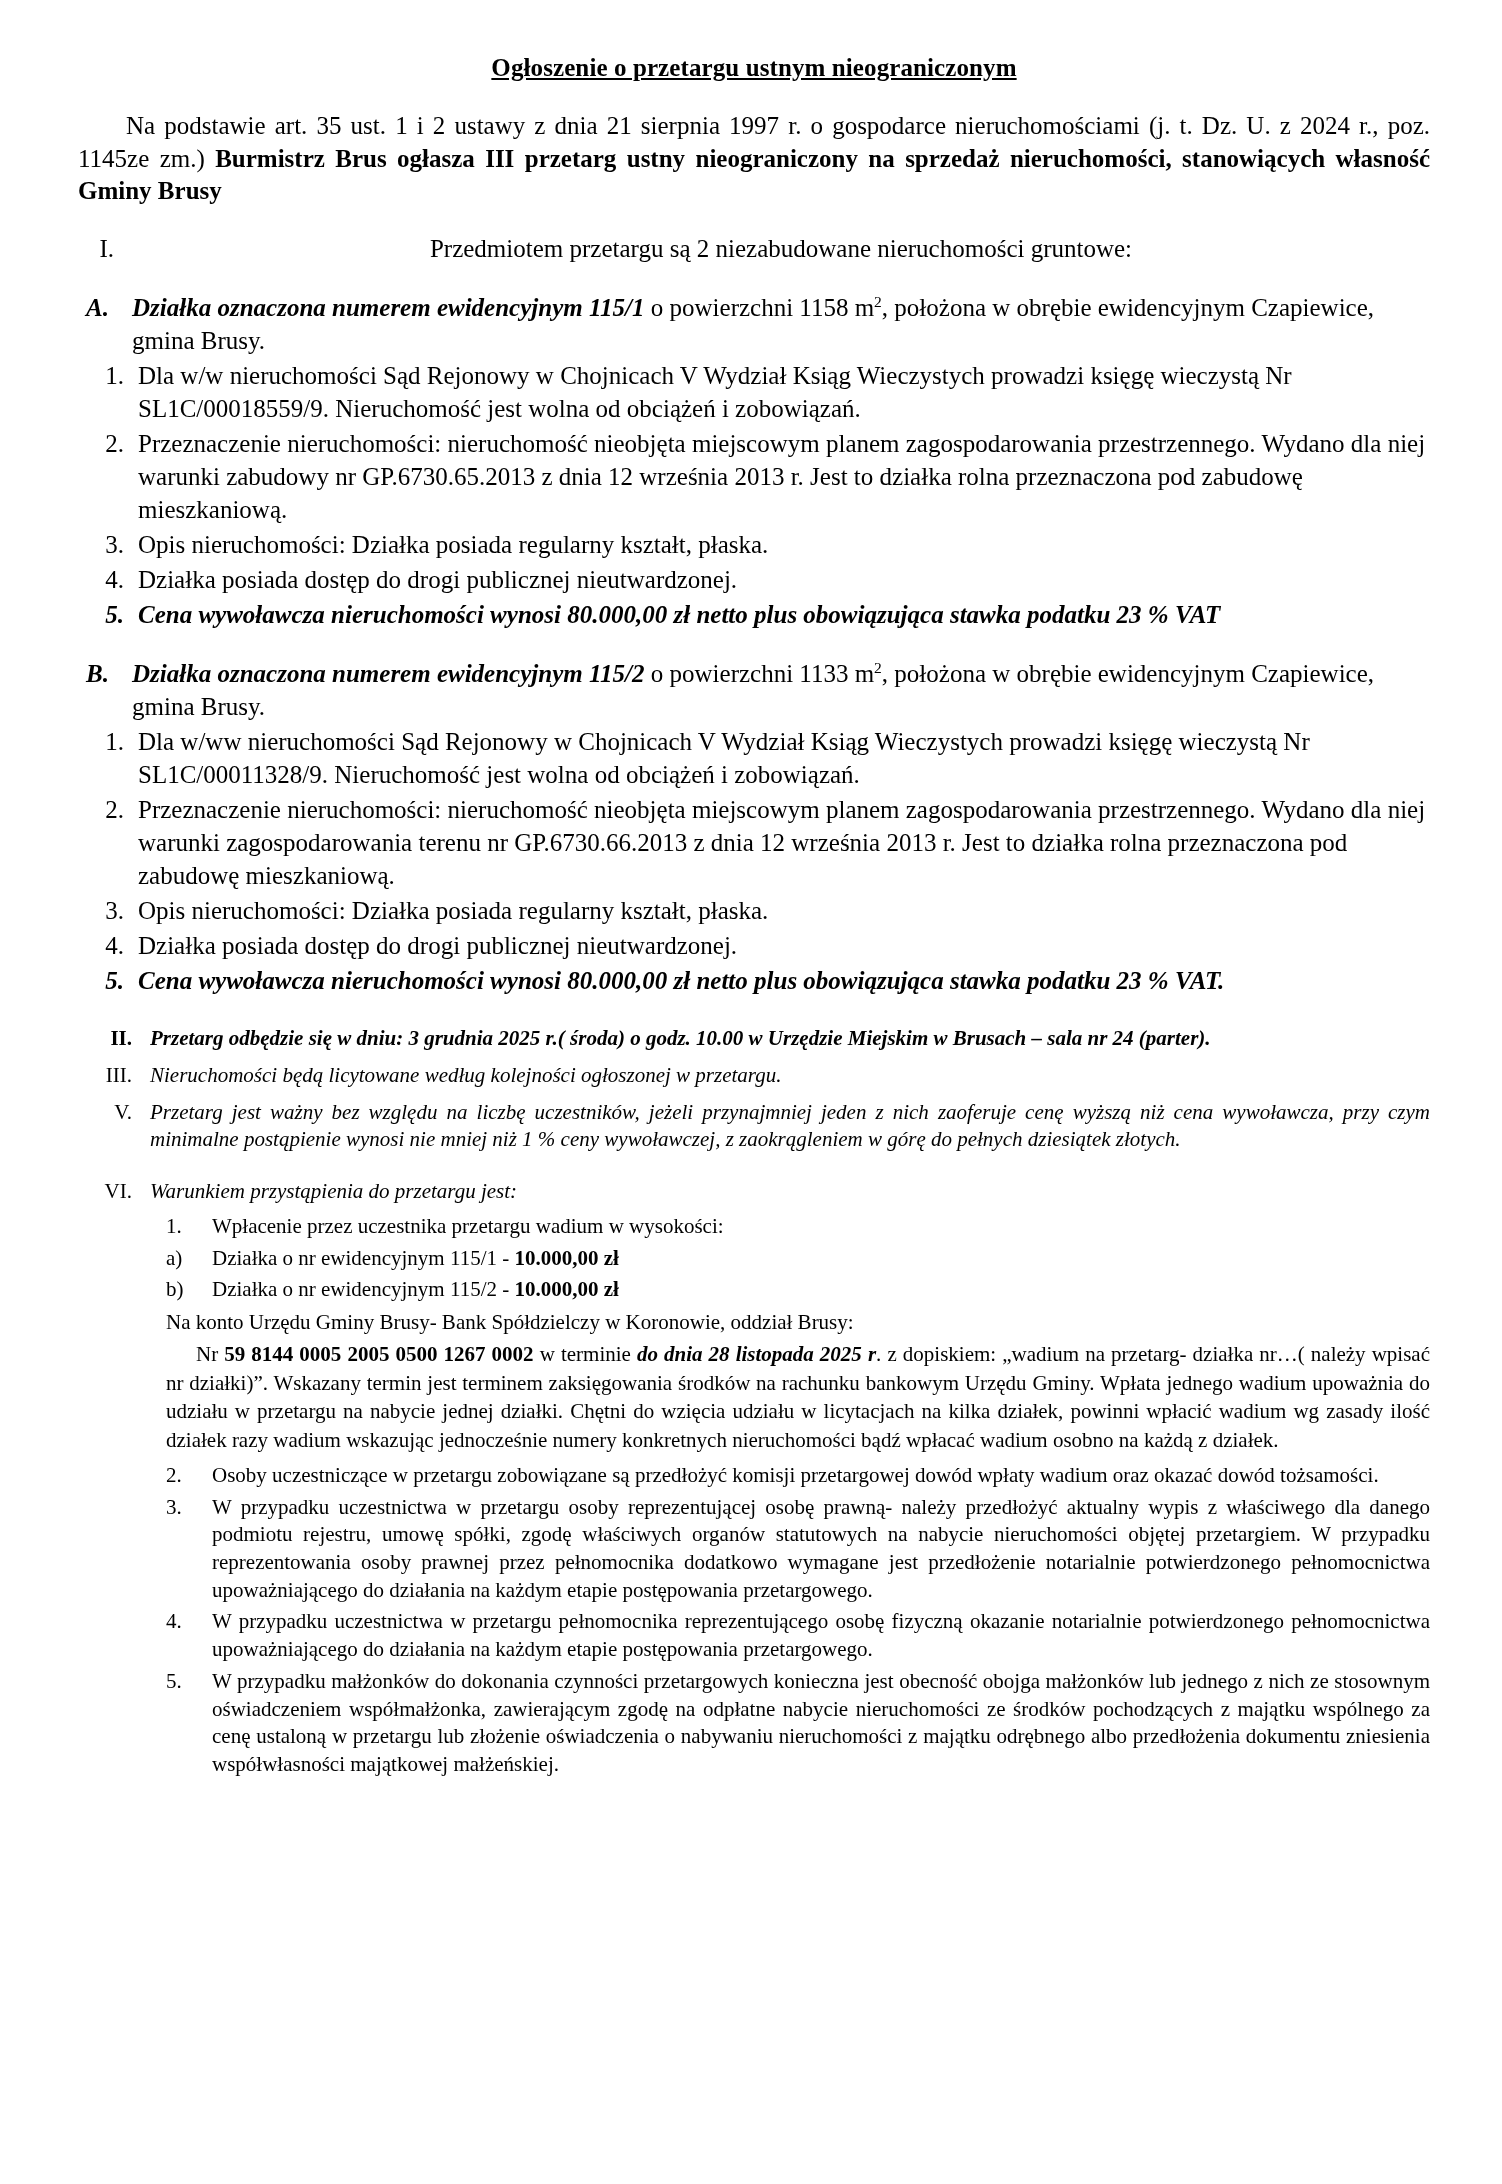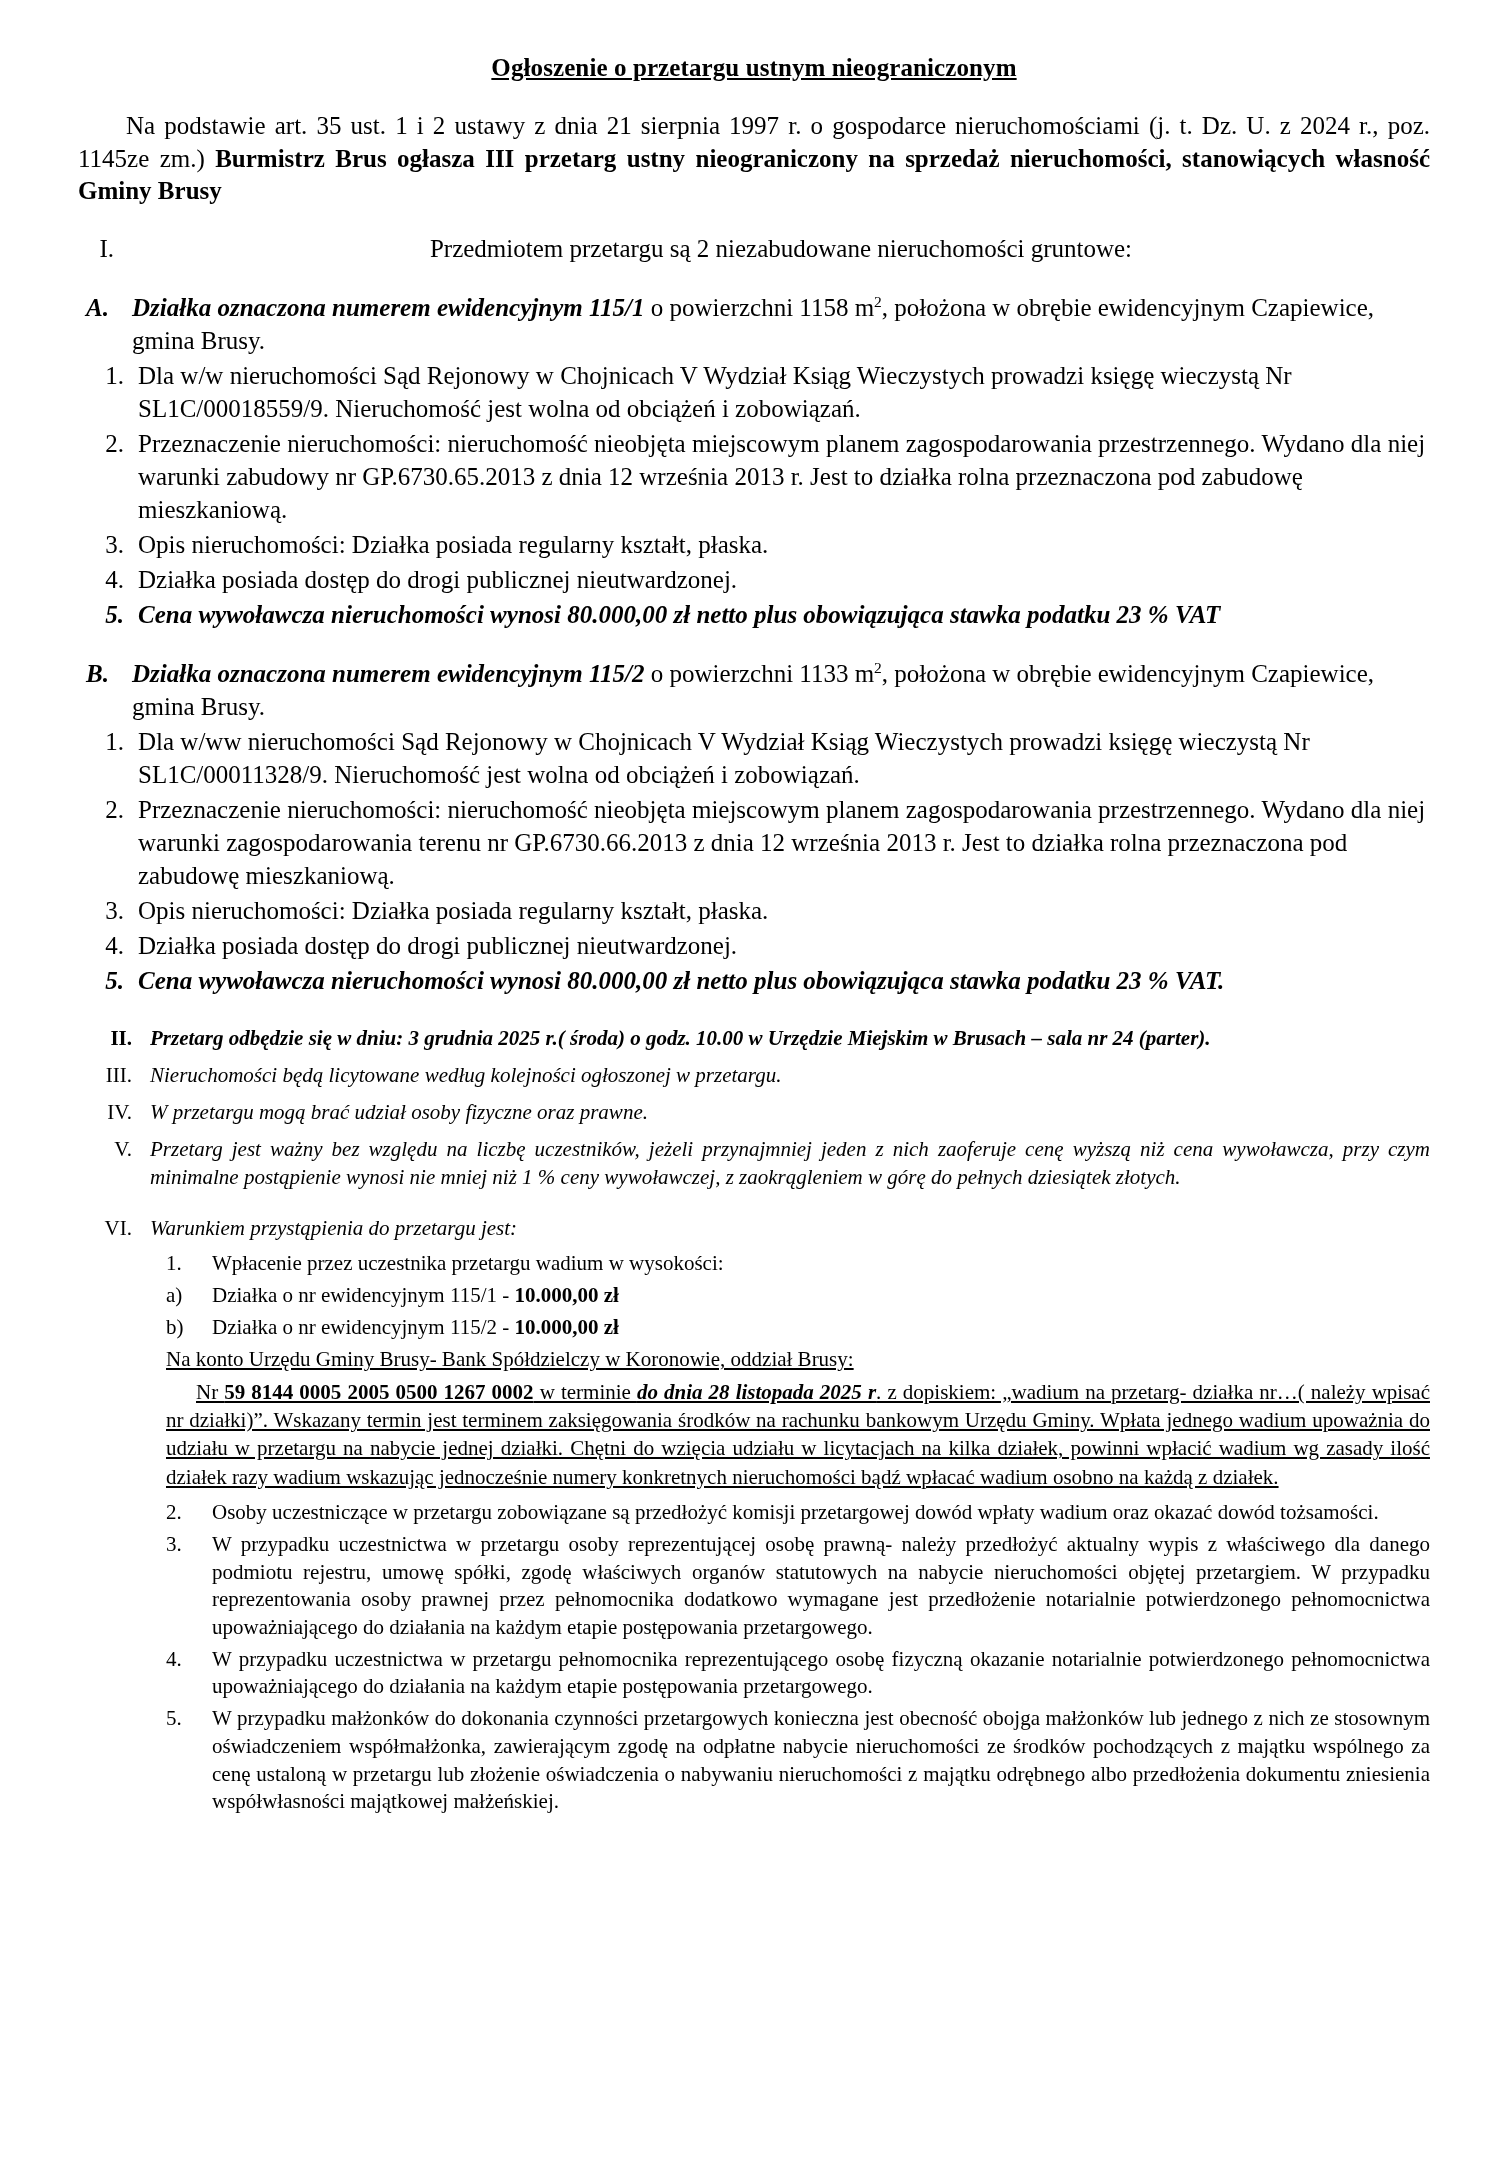--- a/index.html
+++ b/index.html
@@ -137,21 +137,20 @@
     box-sizing: border-box;
   }
   .lvl2-body { flex: 1; text-align: justify; }
 
   .plain-indent {
     font-size: 21px;
     line-height: 1.35;
     margin-left: 88px;
     margin-top: 4px;
     text-align: justify;
-    text-decoration: underline;
   }
   .plain-indent.firstline { text-indent: 30px; }
   sup { font-size: 0.62em; vertical-align: super; line-height: 0; }
 </style>
 </head>
 <body>
 
 <div class="page">
 
 
@@ -221,24 +220,20 @@
   <div style="height:18px"></div>
   <div class="small-item">
     <div class="small-num bold">II.</div>
     <div class="small-body bold">Przetarg odbędzie się w dniu: 3 grudnia 2025 r.( środa) o godz. 10.00 w Urzędzie Miejskim w Brusach – sala nr 24 (parter).</div>
   </div>
   <div class="small-item">
     <div class="small-num">III.</div>
     <div class="small-body">Nieruchomości będą licytowane według kolejności ogłoszonej w przetargu.</div>
   </div>
   <div class="small-item">
-    <div class="small-num">IV.</div>
-    <div class="small-body">W przetargu mogą brać udział osoby fizyczne oraz prawne.</div>
-  </div>
-  <div class="small-item">
     <div class="small-num">V.</div>
     <div class="small-body">Przetarg jest ważny bez względu na liczbę uczestników, jeżeli przynajmniej jeden z nich zaoferuje cenę wyższą niż cena wywoławcza, przy czym minimalne postąpienie wynosi nie mniej niż 1 % ceny wywoławczej, z zaokrągleniem w górę do pełnych dziesiątek złotych.</div>
   </div>
 
   <div class="small-item" style="margin-top:24px">
     <div class="small-num">VI.</div>
     <div class="small-body">Warunkiem przystąpienia do przetargu jest:</div>
   </div>
 
   <div class="lvl2">

